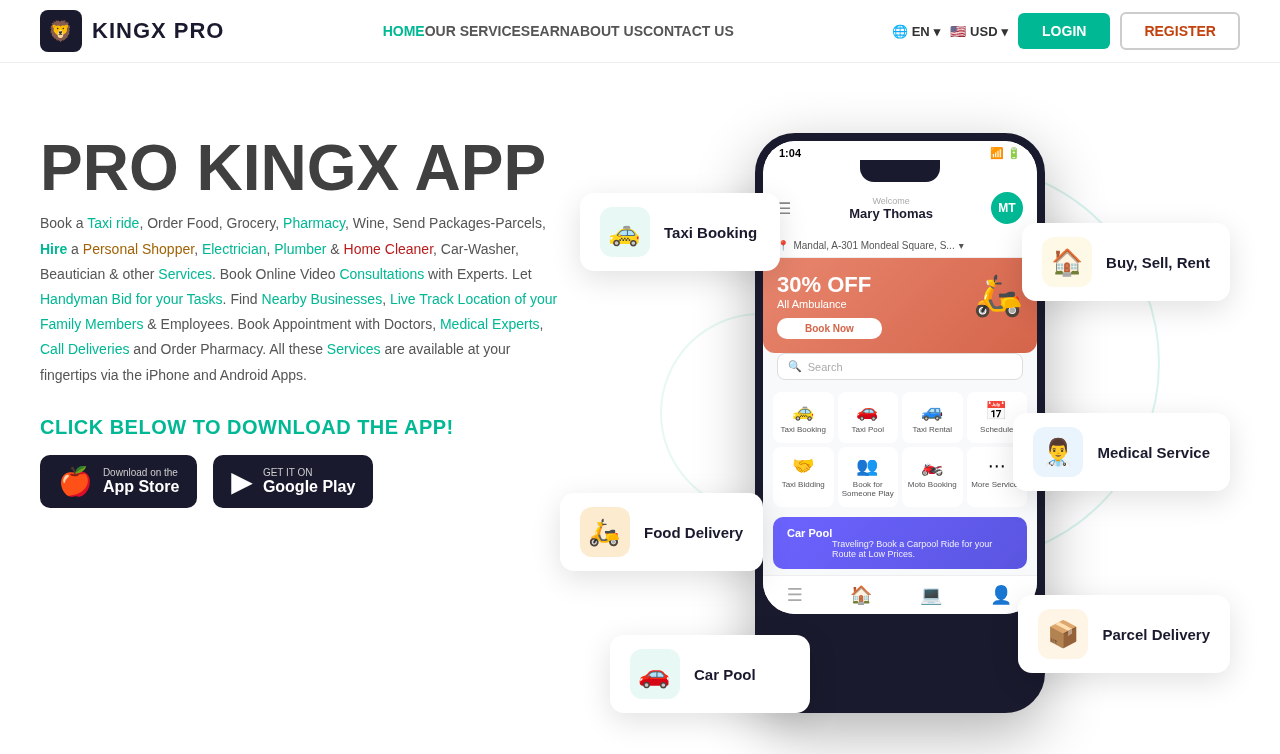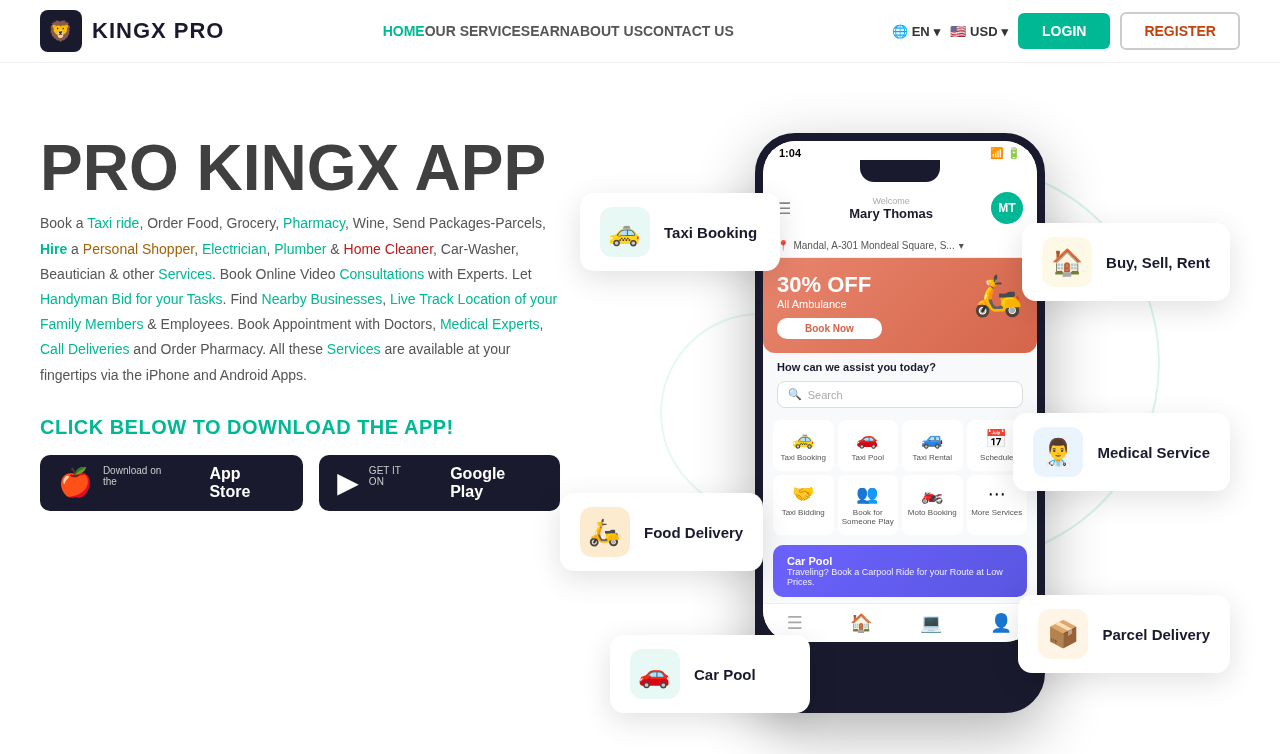--- a/index.html
+++ b/index.html
@@ -44,21 +44,21 @@
     .hero-desc { font-size: 14px; color: #555; line-height: 1.8; margin-bottom: 16px; }
     .hero-desc a { color: #00b894; text-decoration: none; }
     .cta-text { font-size: 20px; font-weight: 800; color: #00b894; margin: 28px 0 16px 0; letter-spacing: 0.5px; }
     .app-buttons { display: flex; gap: 16px; }
     .app-btn {
       display: flex; align-items: center; gap: 10px;
       background: #1a1a2e; color: #fff; border-radius: 10px; padding: 10px 18px;
       text-decoration: none; min-width: 150px;
     }
     .app-btn-icon { font-size: 28px; }
-    .app-btn-text { display: flex; flex-direction: row; gap: 32px; }
+    .app-btn-text { display: flex; flex-direction: column; }
     .app-btn-small { font-size: 10px; color: #ccc; }
     .app-btn-large { font-size: 16px; font-weight: 700; }
     .google-btn { background: #1a1a2e; }
 
     
     .hero-right {
       position: relative; width: 680px; min-height: 620px; flex-shrink: 0;
     }
 
     
@@ -140,21 +140,21 @@
       display: flex; flex-direction: column; align-items: center; gap: 3px;
       background: #fff; border-radius: 8px; padding: 8px 4px;
     }
     .phone-grid-icon { font-size: 18px; }
     .phone-grid-label { font-size: 8px; text-align: center; color: #555; line-height: 1.2; }
     .phone-carpool-banner {
       margin: 6px 10px; background: linear-gradient(135deg, #6c63ff, #5a55e0);
       border-radius: 10px; padding: 10px 14px; color: #fff;
     }
     .phone-carpool-title { font-size: 11px; font-weight: 800; }
-    .phone-carpool-sub { font-size: 9px; opacity: 0.9; }
+    .phone-carpool-sub { font-size: 9px; opacity: 0.9; margin-left: 45px; }
     .phone-bottom-nav {
       background: #fff; border-top: 1px solid #eee; display: flex; justify-content: space-around;
       padding: 8px 0; margin-top: auto;
     }
     .phone-bottom-icon { font-size: 18px; color: #aaa; }
 
     
     .teal-circle-lg {
       position: absolute; width: 400px; height: 400px; border-radius: 50%;
       border: 2px solid rgba(0,184,148,0.15); top: 50px; left: 200px; z-index: 1; pointer-events: none;
@@ -296,21 +296,20 @@
           <div style="display:flex; justify-content:space-between; align-items:flex-start;">
             <div>
               <div class="phone-banner-pct">30% OFF</div>
               <div class="phone-banner-subtitle">All Ambulance</div>
               <button class="phone-banner-btn">Book Now</button>
             </div>
             <div style="font-size:40px;">🛵</div>
           </div>
         </div>
 
-        <div class="phone-assist">How can we assist you today?</div>
 
         <div class="phone-search">
           <span>🔍</span>
           <span>Search</span>
         </div>
 
         <div class="phone-grid">
           <div class="phone-grid-item">
             <span class="phone-grid-icon">🚕</span>
             <span class="phone-grid-label">Taxi Booking</span>

